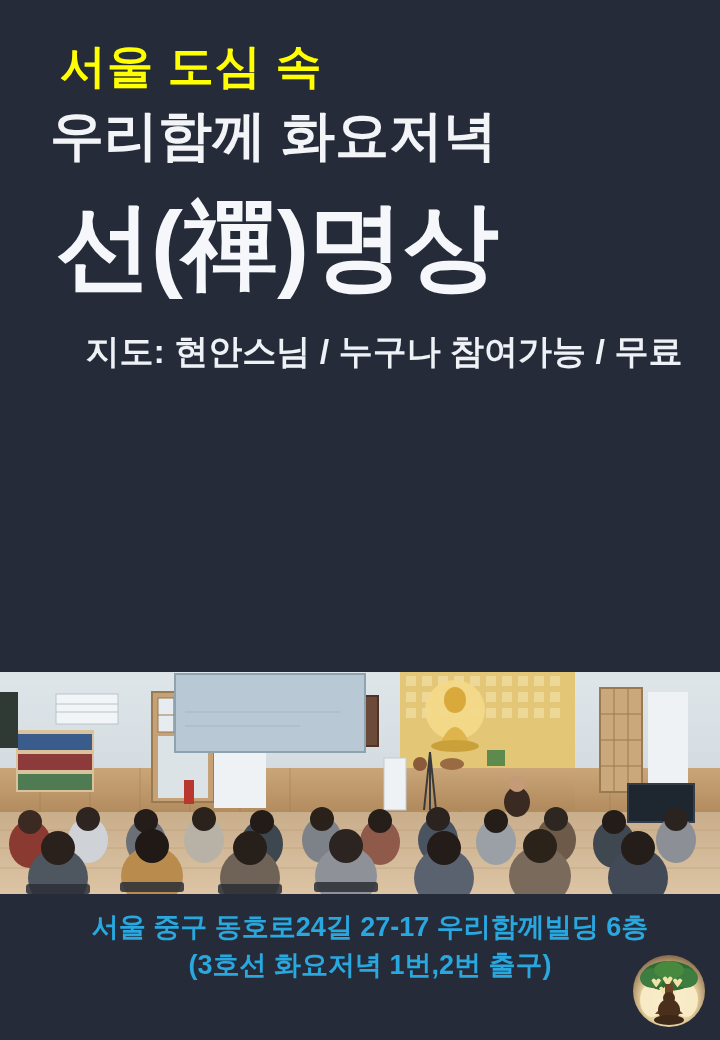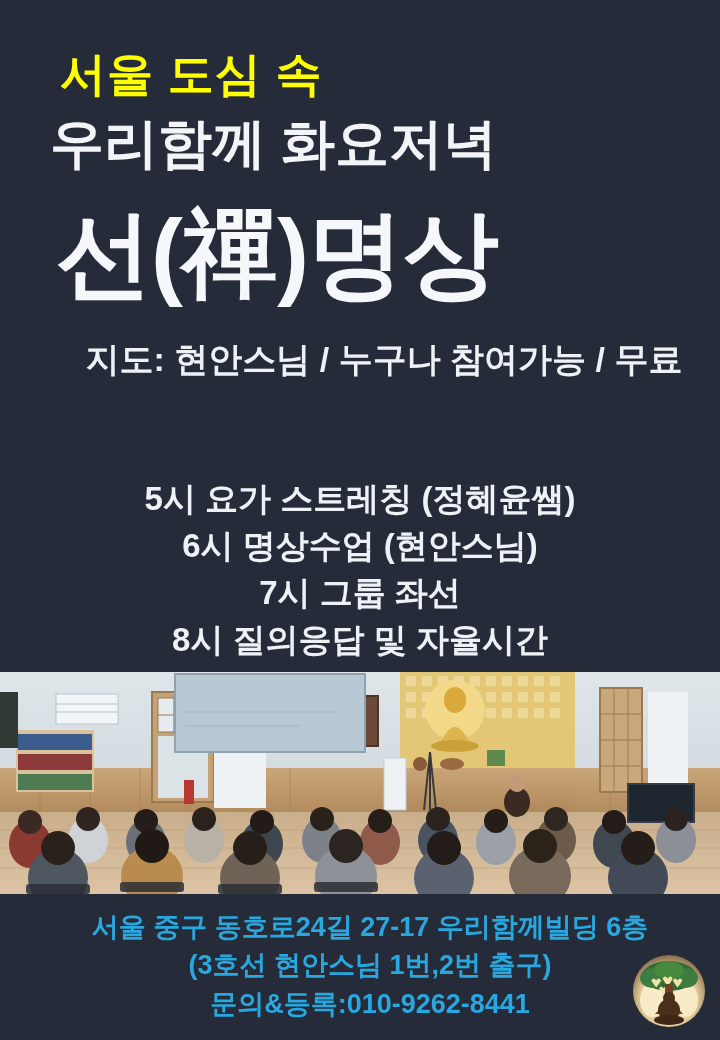--- a/index.html
+++ b/index.html
@@ -16,21 +16,20 @@
     background:#252b38;
     display:flex;
     flex-direction:column;
   }
 
   
   .top-block {
     position:relative;
     padding:0;
     height:672px;
-    margin-top:8px;
   }
 
   .line-eyebrow {
     position:absolute;
     top:43px; left:60px;
     font-size:46px;
     font-weight:bold;
     letter-spacing:1px;
     color:#ffff00;
     white-space:nowrap;
@@ -136,26 +135,20 @@
     <div class="line-eyebrow">서울 도심 속</div>
 
     <div class="line-subtitle">우리함께 화요저녁</div>
 
     <div class="line-headline">선(禪)명상</div>
 
     <div class="info-group">
       <div class="line-info">지도: 현안스님 / 누구나 참여가능 / 무료</div>
     </div>
 
-    <div class="schedule-group">
-      <div class="line-schedule">5시 요가 스트레칭 (정혜윤쌤)</div>
-      <div class="line-schedule">6시 명상수업 (현안스님)</div>
-      <div class="line-schedule">7시 그룹 좌선</div>
-      <div class="line-schedule">8시 질의응답 및 자율시간</div>
-    </div>
   </div>
 
   <div class="photo">
     <svg viewBox="0 0 720 222" xmlns="http://www.w3.org/2000/svg" aria-hidden="true">
       <defs>
         <linearGradient id="wallG" x1="0" y1="0" x2="0" y2="1">
           <stop offset="0" stop-color="#dfe6ea"></stop>
           <stop offset="1" stop-color="#cfd8dd"></stop>
         </linearGradient>
         <linearGradient id="floorG" x1="0" y1="0" x2="0" y2="1">
@@ -342,22 +335,21 @@
         <rect x="120" y="210" width="64" height="10" rx="3"></rect>
         <rect x="218" y="212" width="64" height="10" rx="3"></rect>
         <rect x="314" y="210" width="64" height="10" rx="3"></rect>
       </g>
     </svg>
   </div>
 
   <div class="footer">
     <div class="footer-lines">
       <div class="line-footer">서울 중구 동호로24길 27-17 우리함께빌딩 6층</div>
-      <div class="line-footer">(3호선 현안스님 1번,2번 출구)</div>
-      <div class="line-footer">문의&amp;등록:010-9262-8441</div>
+      <div class="line-footer">(3호선 화요저녁 1번,2번 출구)</div>
     </div>
 
     <div class="logo">
       <svg viewBox="0 0 74 74" xmlns="http://www.w3.org/2000/svg" aria-hidden="true">
         <defs>
           <radialGradient id="logoBg" cx="50%" cy="60%" r="70%">
             <stop offset="0" stop-color="#f7e9c8"></stop>
             <stop offset="0.55" stop-color="#e6cf9e"></stop>
             <stop offset="1" stop-color="#5a3a22"></stop>
           </radialGradient>

